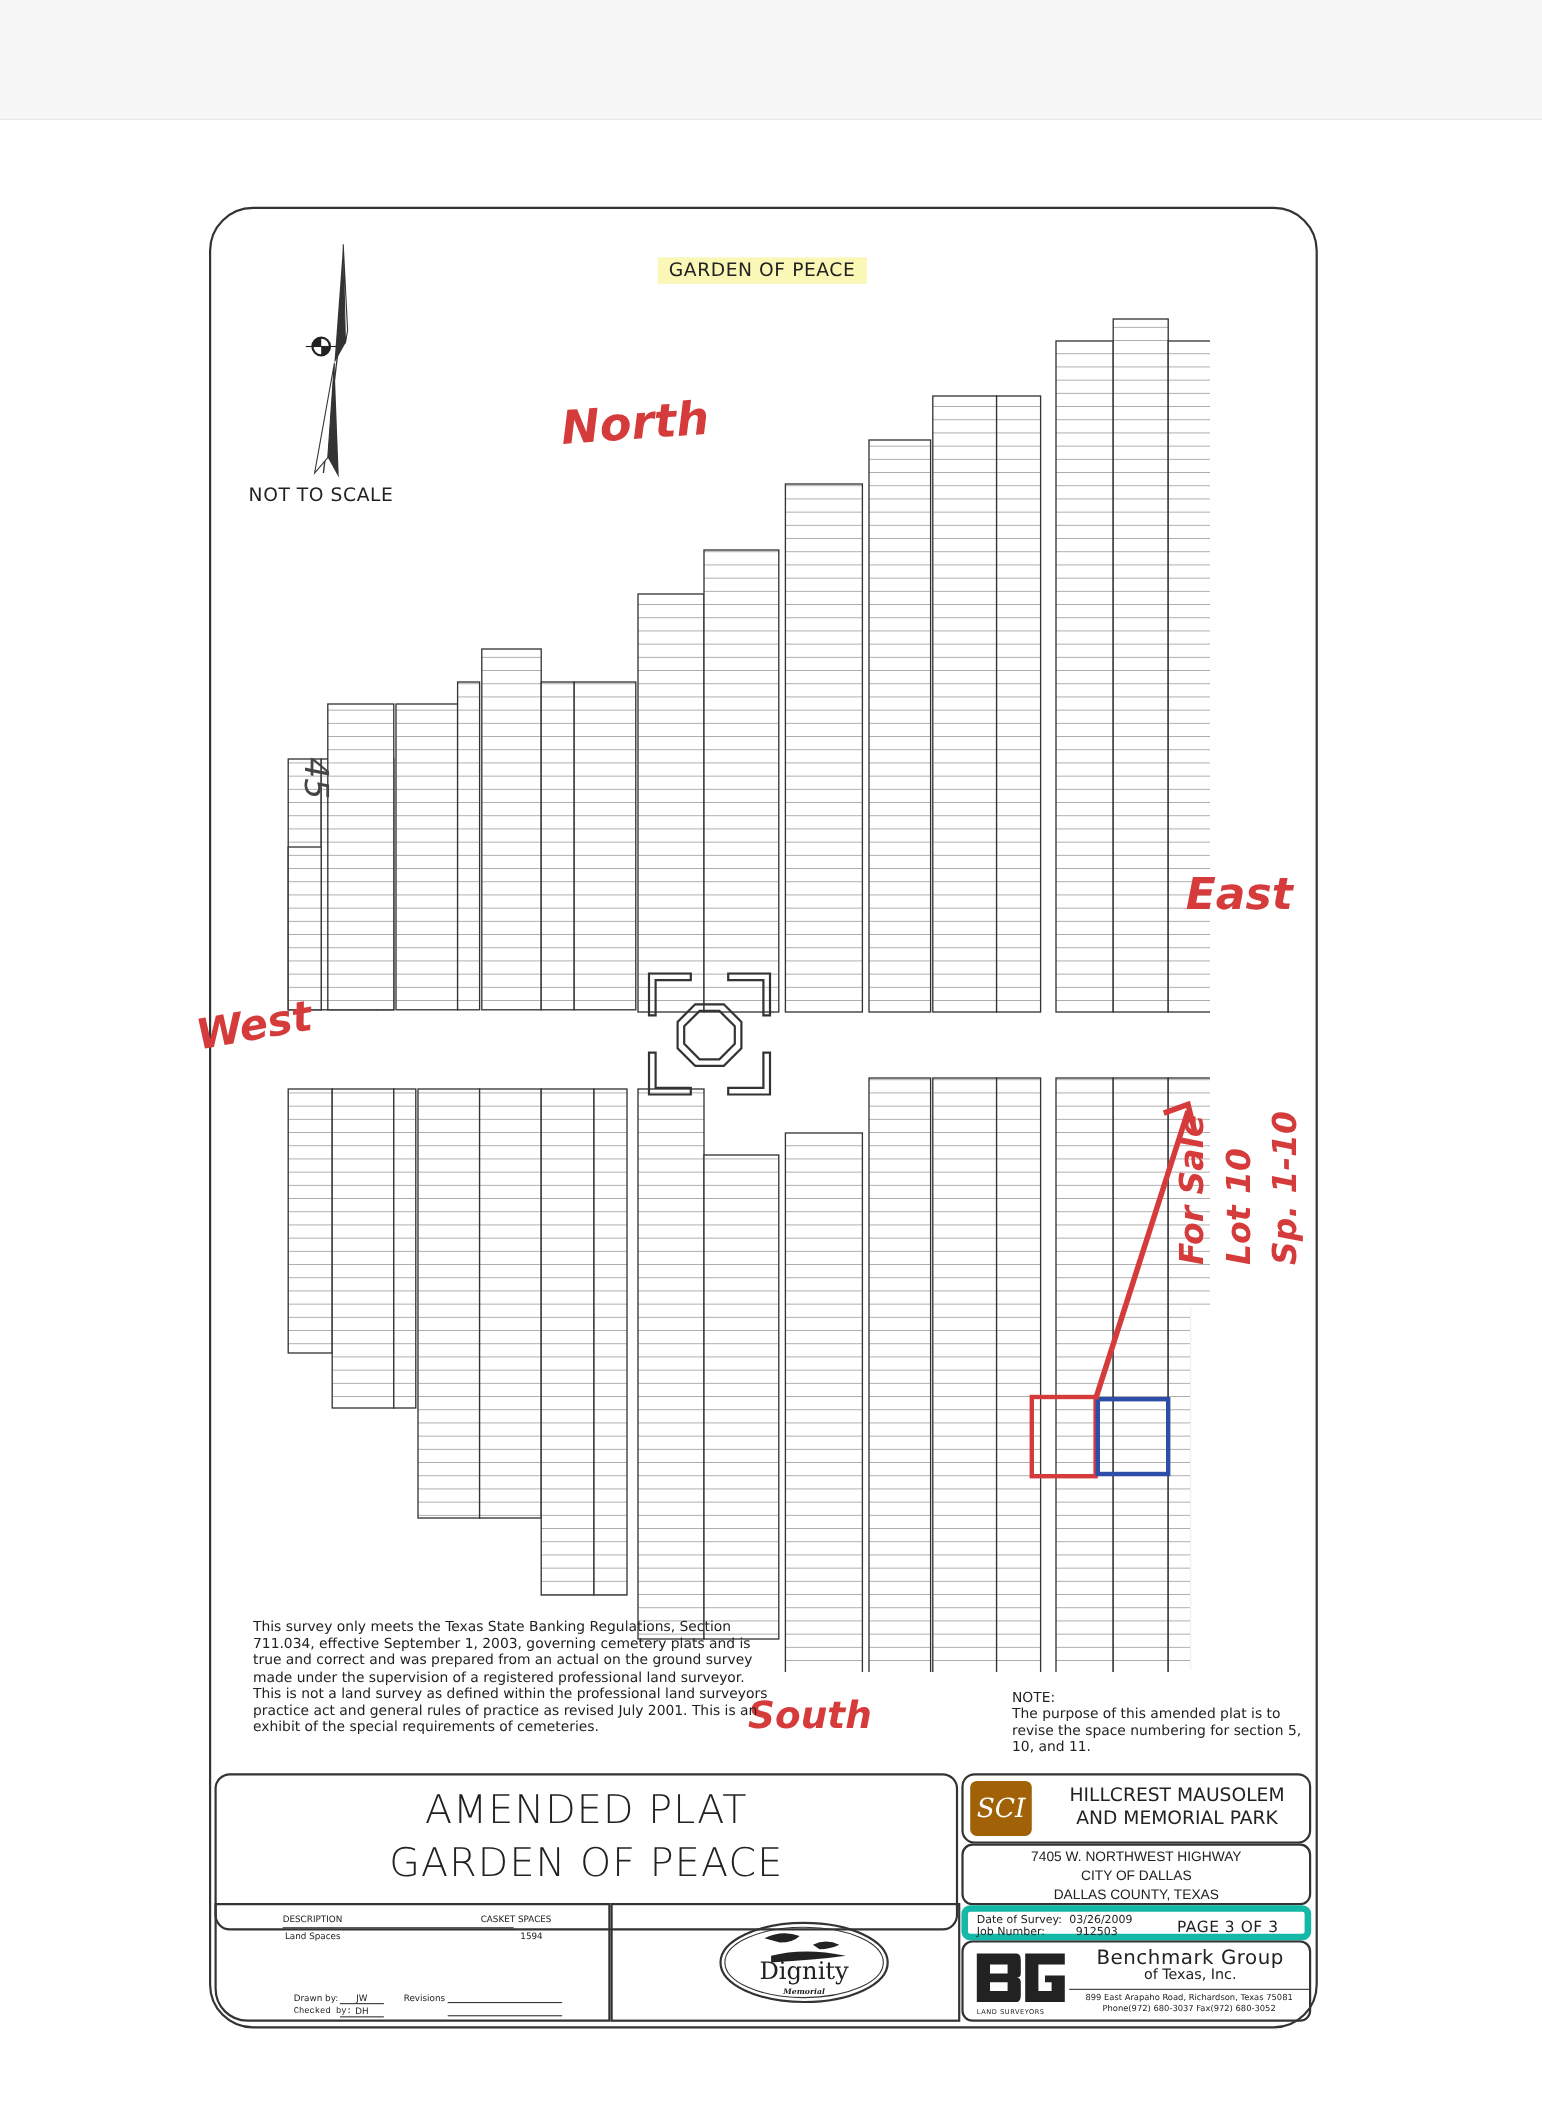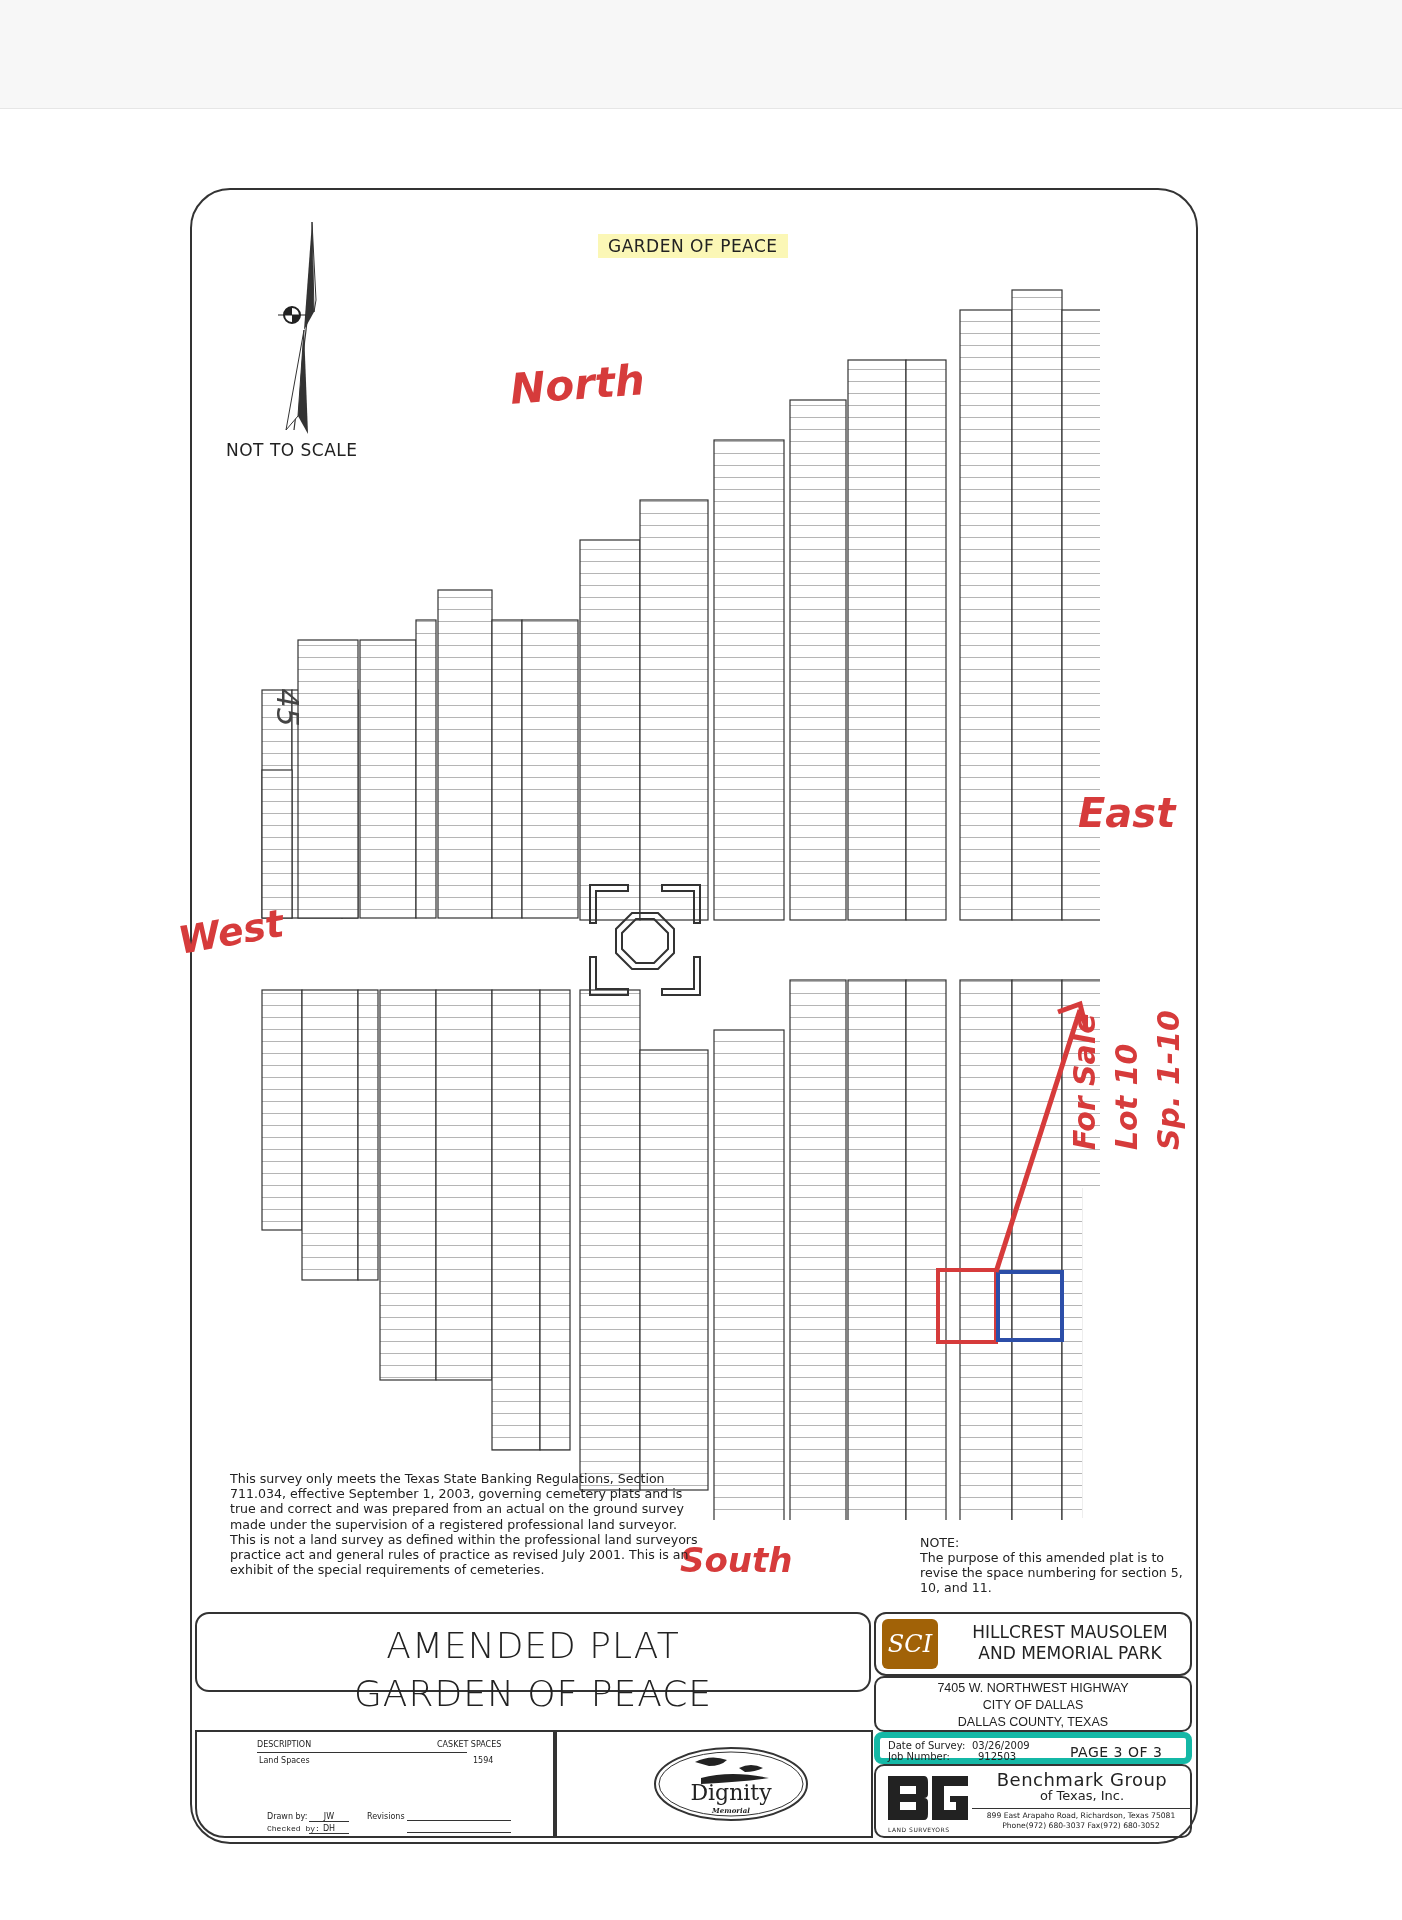--- a/index.html
+++ b/index.html
@@ -11,21 +11,21 @@
   .not-scale { left:226px; top:440px; font-size:17px; letter-spacing:0.5px; }
   .red { color:#d63b3b; font-family:"DejaVu Sans", sans-serif; font-weight:bold; font-style:italic; }
   .lbl-north { left:510px; top:360px; font-size:42px; transform:rotate(-4deg); }
   .lbl-east { left:1078px; top:790px; font-size:40px; }
   .lbl-west { left:178px; top:910px; font-size:38px; transform:rotate(-10deg); }
   .lbl-south { left:680px; top:1540px; font-size:34px; }
   .lbl-forsale { left:1064px; top:960px; font-size:30px; writing-mode:vertical-rl; transform:rotate(180deg); line-height:42px; height:190px; }
   .hand-45 { left:268px; top:690px; font-size:30px; color:#444; transform:rotate(90deg); font-style:italic; }
   .disclaimer { left:230px; top:1471px; width:470px; font-size:12.6px; line-height:15.2px; }
   .note { left:920px; top:1535px; width:270px; font-size:12.6px; line-height:15px; }
-  .title-box { left:195px; top:1612px; width:676px; height:80px; border:2px solid #333; border-radius:14px; text-align:center; font-size:36px; line-height:48px; padding-top:8px; box-sizing:border-box; letter-spacing:1px; font-weight:300; }
+  .title-box { left:195px; top:1612px; width:676px; height:143px; border:2px solid #333; border-radius:14px; text-align:center; font-size:36px; line-height:48px; padding-top:8px; box-sizing:border-box; letter-spacing:1px; font-weight:300; }
   .park-box { left:874px; top:1612px; width:318px; height:64px; border:2px solid #333; border-radius:12px; box-sizing:border-box; }
   .park-logo { left:6px; top:5px; width:56px; height:50px; background:#a16207; border-radius:6px; color:#fff; font-family:"DejaVu Serif", serif; font-style:italic; font-size:24px; text-align:center; line-height:50px; }
   .park-name { left:76px; top:8px; width:236px; text-align:center; font-size:17px; line-height:21px; }
   .addr-box { left:874px; top:1676px; width:318px; height:56px; border:2px solid #333; border-radius:10px; box-sizing:border-box; text-align:center; font-size:12.5px; line-height:17px; padding-top:2px; font-family:"Liberation Sans Narrow","Liberation Sans", sans-serif; }
   .desc-box { left:195px; top:1730px; width:360px; height:108px; border:2px solid #333; border-radius:0 0 0 30px; box-sizing:border-box; font-size:8px; }
   .logo-box { left:555px; top:1730px; width:318px; height:108px; border:2px solid #333; box-sizing:border-box; }
   .survey-box { left:874px; top:1732px; width:318px; height:32px; border:6px solid #14b8a6; border-radius:8px; box-sizing:border-box; font-size:10px; }
   .bench-box { left:874px; top:1764px; width:318px; height:74px; border:2px solid #333; border-radius:10px; box-sizing:border-box; }
   .bg-logo { left:10px; top:8px; width:84px; height:48px; }
   .bench-name { left:100px; top:4px; width:212px; text-align:center; font-size:18px; letter-spacing:0.5px; line-height:20px; }

